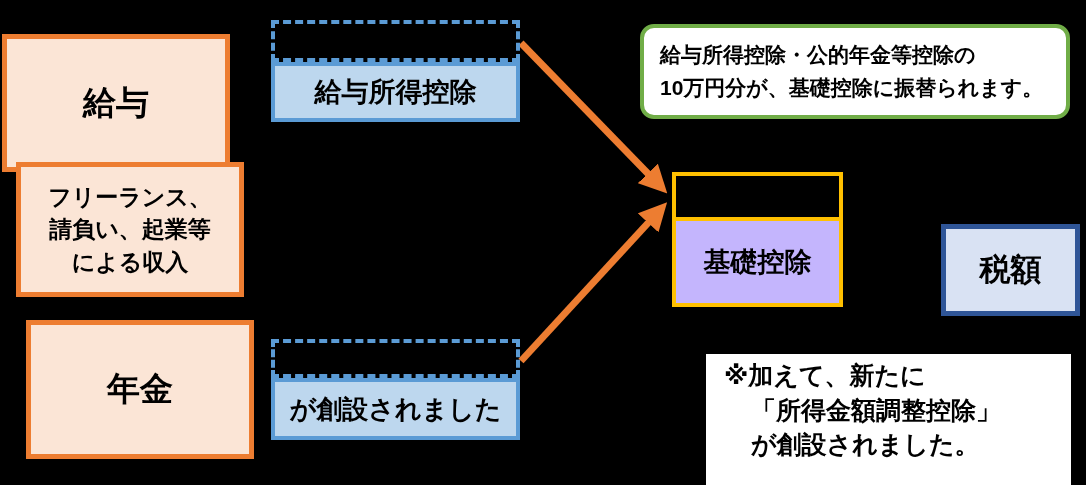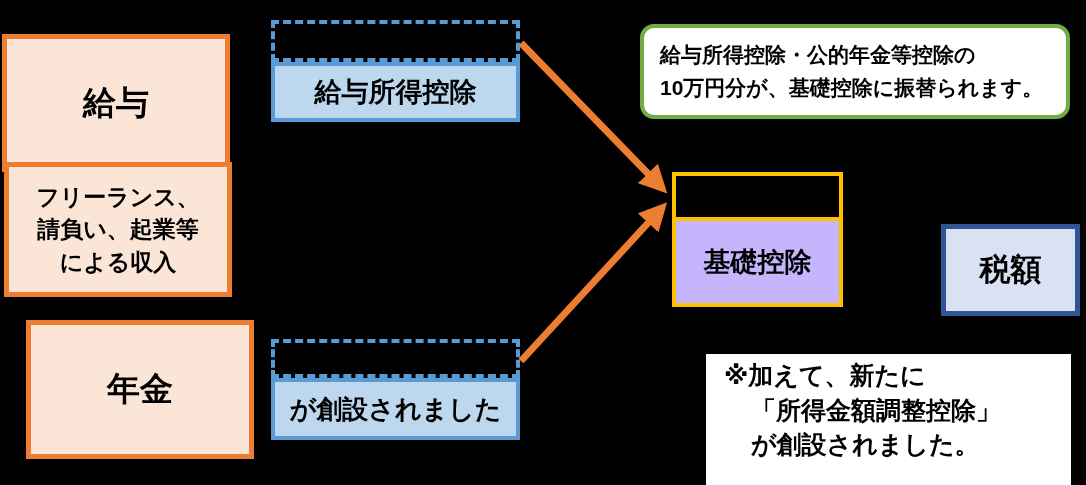--- a/index.html
+++ b/index.html
@@ -6,21 +6,21 @@
   .canvas{
     position:relative;width:1086px;height:485px;background:#000;overflow:hidden;
     font-family:"Liberation Sans","DejaVu Sans",sans-serif;font-weight:bold;color:#000;
   }
   .abs{position:absolute;box-sizing:border-box;}
   .center{display:flex;align-items:center;justify-content:center;text-align:center;}
 
   
   .orange-box{border:5px solid #ED7D31;background:#FBE5D6;}
   .box-salary{left:2px;top:2px;width:228px;height:138px;font-size:33px;margin-top:32px;}
-  .box-freelance{left:4px;top:162px;width:228px;height:135px;font-size:23px;line-height:1.4;}
+  .box-freelance{left:16px;top:162px;width:228px;height:135px;font-size:23px;line-height:1.4;}
   .box-pension{left:2px;top:320px;width:228px;height:139px;font-size:33px;margin-left:24px;}
 
   
   .dashed-box{border:4px dashed #5B9BD5;background:transparent;}
   .dashed-top{left:271px;top:20px;width:249px;height:42px;}
   .dashed-bottom{left:271px;top:339px;width:249px;height:39px;}
   .blue-box{border:4px solid #5B9BD5;background:#BDD7EE;}
   .solid-top{left:271px;top:62px;width:249px;height:60px;font-size:27px;}
   .solid-bottom{left:271px;top:378px;width:249px;height:62px;font-size:26px;}
 

